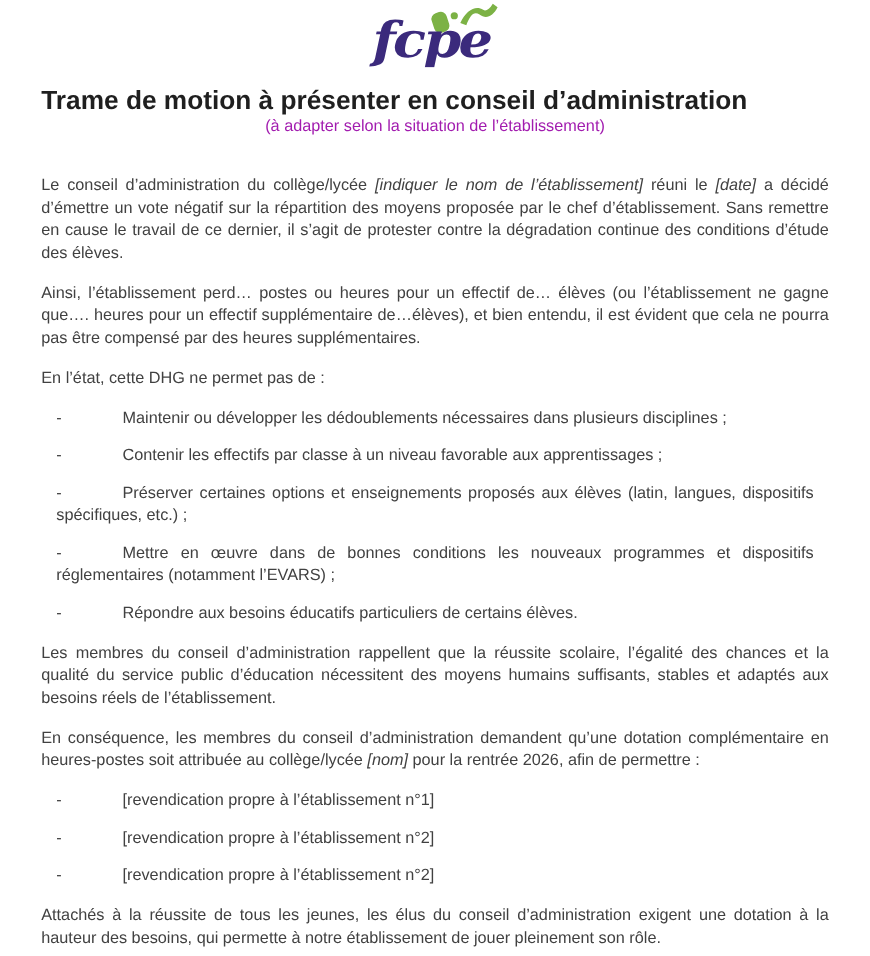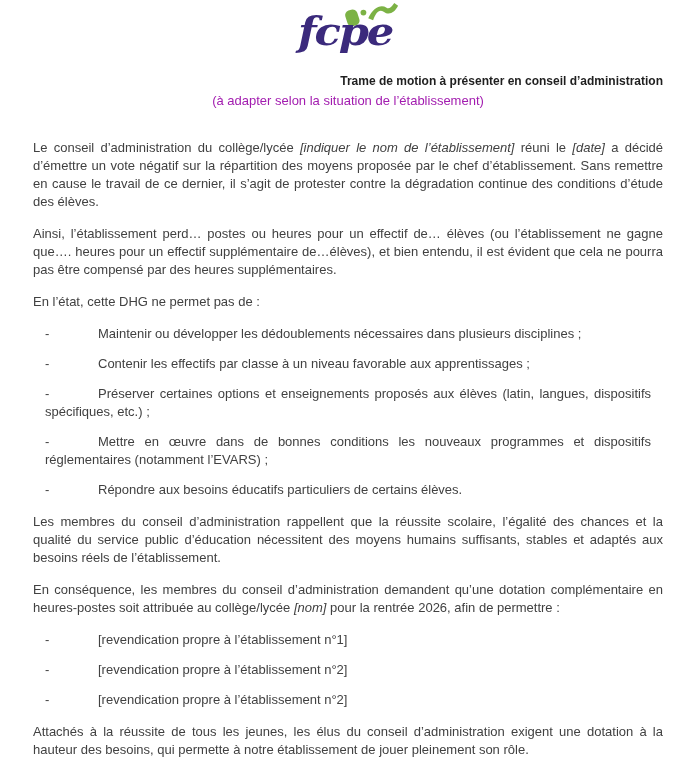--- a/index.html
+++ b/index.html
@@ -15,25 +15,25 @@
     background: #ffffff;
   }
   .logo-wrap { text-align: center; margin: 0; }
   svg.logo { width: 115px; height: 52px; display: inline-block; }
   .logo-text {
     font-family: "DejaVu Serif", serif;
     font-style: italic;
     font-weight: bold;
   }
   h1.doc-title {
-    font-size: 12px;
+    font-size: 21px;
     line-height: 20px;
     font-weight: bold;
     color: #1f1f1f;
-    text-align: right;
+    text-align: left;
     margin: 12px 0 0 0;
   }
   .doc-subtitle {
     text-align: center;
     margin: 1px 0 0 0;
     color: #a21caf;
   }
   main.doc-body { display: block; margin-top: 29px; }
   p.para { margin: 0 0 14px 0; text-align: justify; }
   .italic { font-style: italic; }

